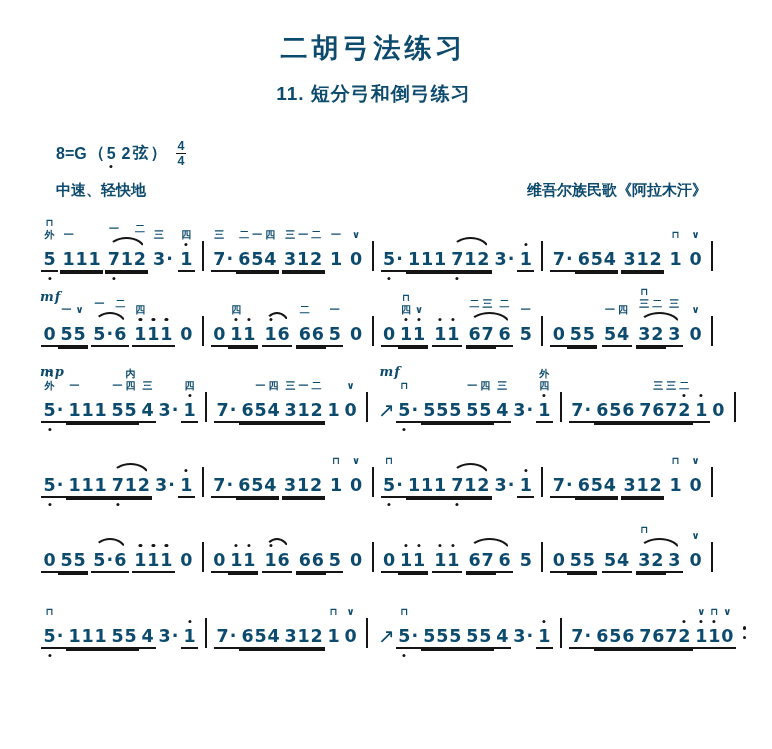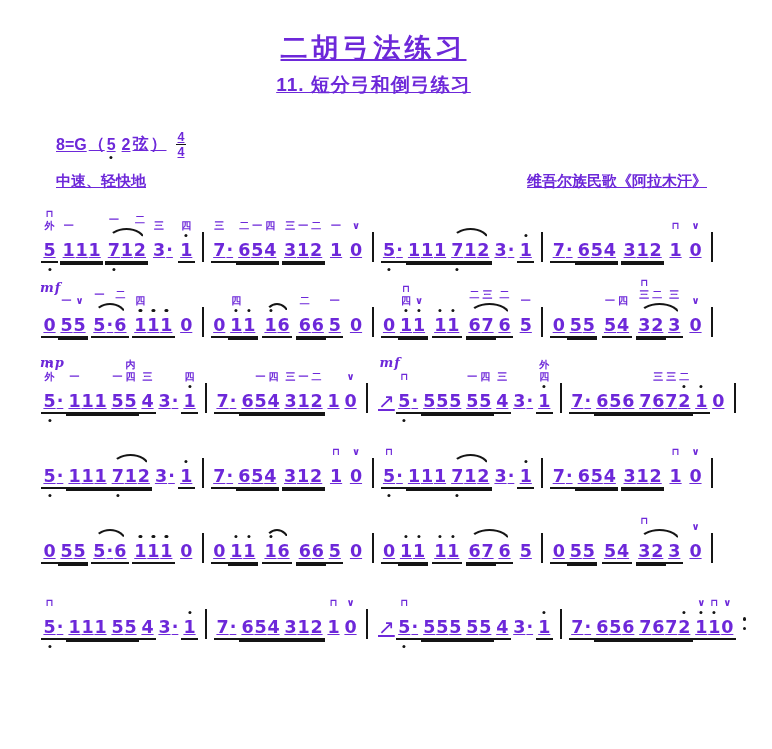--- a/index.html
+++ b/index.html
@@ -1,19 +1,19 @@
 <!DOCTYPE html>
 <html><head>
 <meta charset="utf-8">
 <style>
   html,body{margin:0;padding:0;background:#fff;}
-  .page{position:relative;width:747px;height:749px;background:#fff;color:#6d28d9;
-        font-family:"Liberation Sans","DejaVu Sans",sans-serif;overflow:hidden;text-decoration:underline;}
+  .page{position:relative;width:747px;height:749px;background:#fff;color:#0c4a6e;
+        font-family:"Liberation Sans","DejaVu Sans",sans-serif;overflow:hidden;}
   .title{text-align:center;font-size:27px;font-weight:700;letter-spacing:4px;padding-top:30px;}
-  .subtitle{text-align:center;font-size:19px;font-weight:700;letter-spacing:1px;margin-top:6px;}
+  .subtitle{text-align:center;font-size:19px;font-weight:700;letter-spacing:1px;margin-top:15px;}
   .keyrow{margin:32px 0 0 56px;font-size:16px;font-weight:700;display:flex;align-items:center;gap:2px;}
   .lo5{position:relative;}
   .lo5::after{content:"";position:absolute;left:50%;bottom:-5px;transform:translateX(-50%);
               width:3.2px;height:3.2px;border-radius:50%;background:#151515;}
   .meter{display:inline-flex;flex-direction:column;align-items:center;font-size:12.5px;
          line-height:1.15;margin-left:7px;font-weight:700;}
   .meter .num{border-bottom:1.5px solid #151515;padding:0 2px;}
   .inforow{display:flex;justify-content:space-between;align-items:flex-end;
            margin:12px 40px 0 56px;font-size:15px;font-weight:700;}
   .music{margin:18px 34px 0;}

